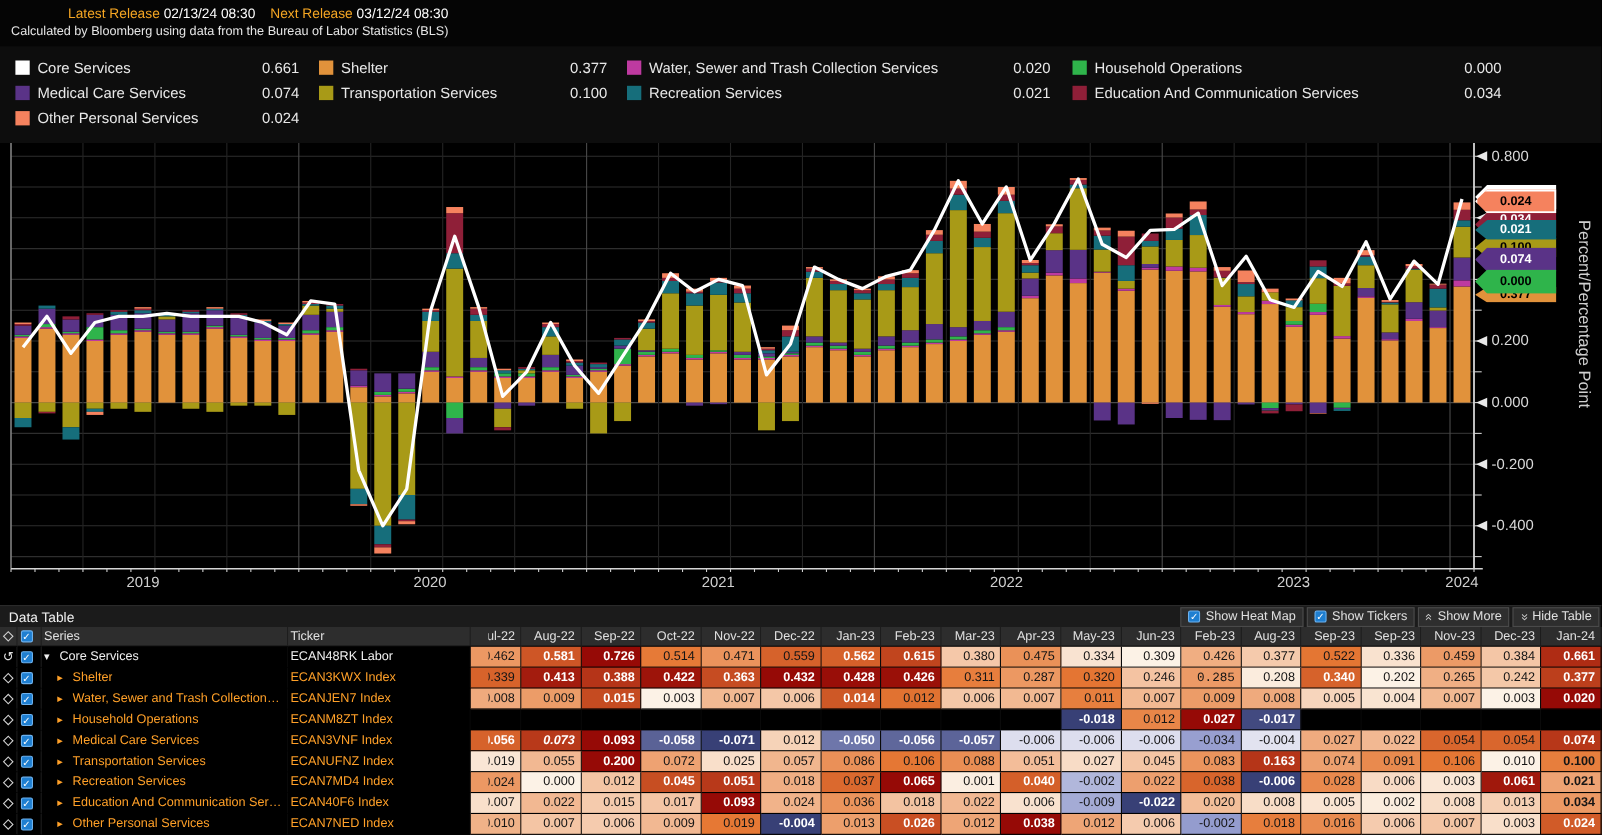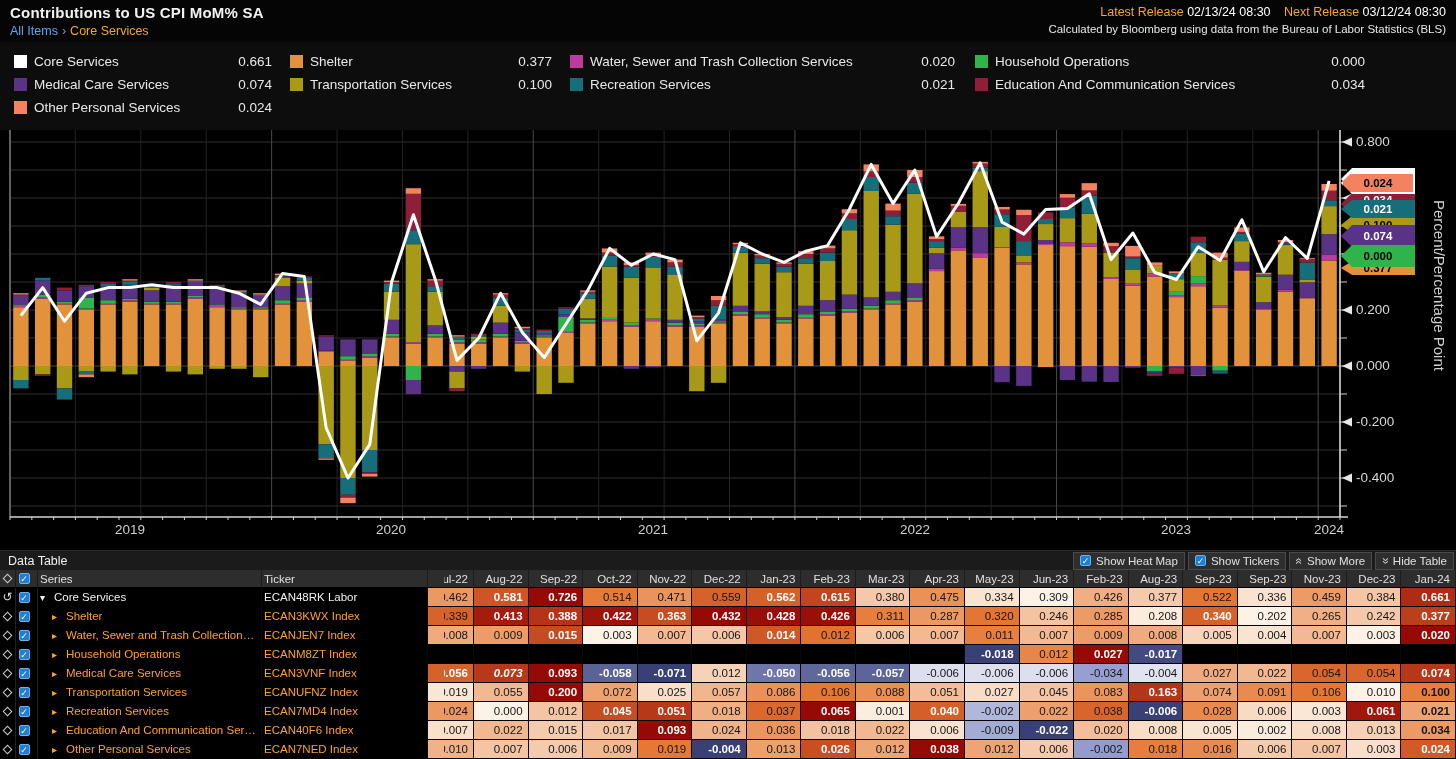--- a/index.html
+++ b/index.html
@@ -66,26 +66,20 @@
   .tri{ font-size:10px; flex:0 0 10px;}
   .ser-name{ overflow:hidden; text-overflow:ellipsis; white-space:nowrap;}
   .jul-clip{ width:24px; margin-left:auto; overflow:hidden; direction:rtl; white-space:nowrap;}
   .jul-clip > span{ direction:ltr; unicode-bidi:isolate;}
   .bold{ font-weight:bold;}
 </style>
 </head>
 <body>
 
 <div class="top-header">
-  <div>
-    <div class="title">Contributions to US CPI MoM% SA</div>
-    <div class="crumbs">
-      <span class="crumb-parent">All Items</span><span class="crumb-sep">›</span><span class="crumb-current">Core Services</span>
-    </div>
-  </div>
   <div class="release">
     <div>
       <span class="rel-label">Latest Release</span>
       <span class="rel-val">02/13/24 08:30</span>
       <span class="rel-label">Next Release</span>
       <span class="rel-val" style="margin-right:0">03/12/24 08:30</span>
     </div>
     <div class="source-note">Calculated by Bloomberg using data from the Bureau of Labor Statistics (BLS)</div>
   </div>
 </div>
@@ -859,21 +853,21 @@
       <div class="tcell cell-num bold" style="background: rgb(181, 52, 24); color: rgb(255, 255, 255);">0.388</div>
       <div class="tcell cell-num bold" style="background: rgb(157, 20, 10); color: rgb(255, 255, 255);">0.422</div>
       <div class="tcell cell-num bold" style="background: rgb(198, 76, 34); color: rgb(255, 255, 255);">0.363</div>
       <div class="tcell cell-num bold" style="background: rgb(150, 10, 6); color: rgb(255, 255, 255);">0.432</div>
       <div class="tcell cell-num bold" style="background: rgb(153, 14, 8); color: rgb(255, 255, 255);">0.428</div>
       <div class="tcell cell-num bold" style="background: rgb(154, 16, 8); color: rgb(255, 255, 255);">0.426</div>
       <div class="tcell cell-num" style="background: rgb(231, 126, 61); color: rgb(21, 21, 21);">0.311</div>
       <div class="tcell cell-num" style="background: rgb(236, 152, 98); color: rgb(21, 21, 21);">0.287</div>
       <div class="tcell cell-num" style="background: rgb(228, 117, 51); color: rgb(21, 21, 21);">0.320</div>
       <div class="tcell cell-num" style="background: rgb(244, 195, 162); color: rgb(21, 21, 21);">0.246</div>
-      <div class="tcell cell-num" style="background: rgb(236, 154, 102); color: rgb(21, 21, 21);">0.285</div>
+      <div class="tcell cell-num" style="background: rgb(236, 154, 102); color: rgb(21, 21, 21); font-family: Liberation Mono, monospace;">0.285</div>
       <div class="tcell cell-num" style="background: rgb(251, 236, 221); color: rgb(21, 21, 21);">0.208</div>
       <div class="tcell cell-num bold" style="background: rgb(214, 98, 43); color: rgb(255, 255, 255);">0.340</div>
       <div class="tcell cell-num" style="background: rgb(252, 242, 230); color: rgb(21, 21, 21);">0.202</div>
       <div class="tcell cell-num" style="background: rgb(240, 175, 132); color: rgb(21, 21, 21);">0.265</div>
       <div class="tcell cell-num" style="background: rgb(244, 200, 168); color: rgb(21, 21, 21);">0.242</div>
       <div class="tcell cell-num bold" style="background: rgb(188, 63, 28); color: rgb(255, 255, 255);">0.377</div>
     </div>
     <div class="trow">
       <div class="tcell cell-icon">
         <span class="diamond"></span>

